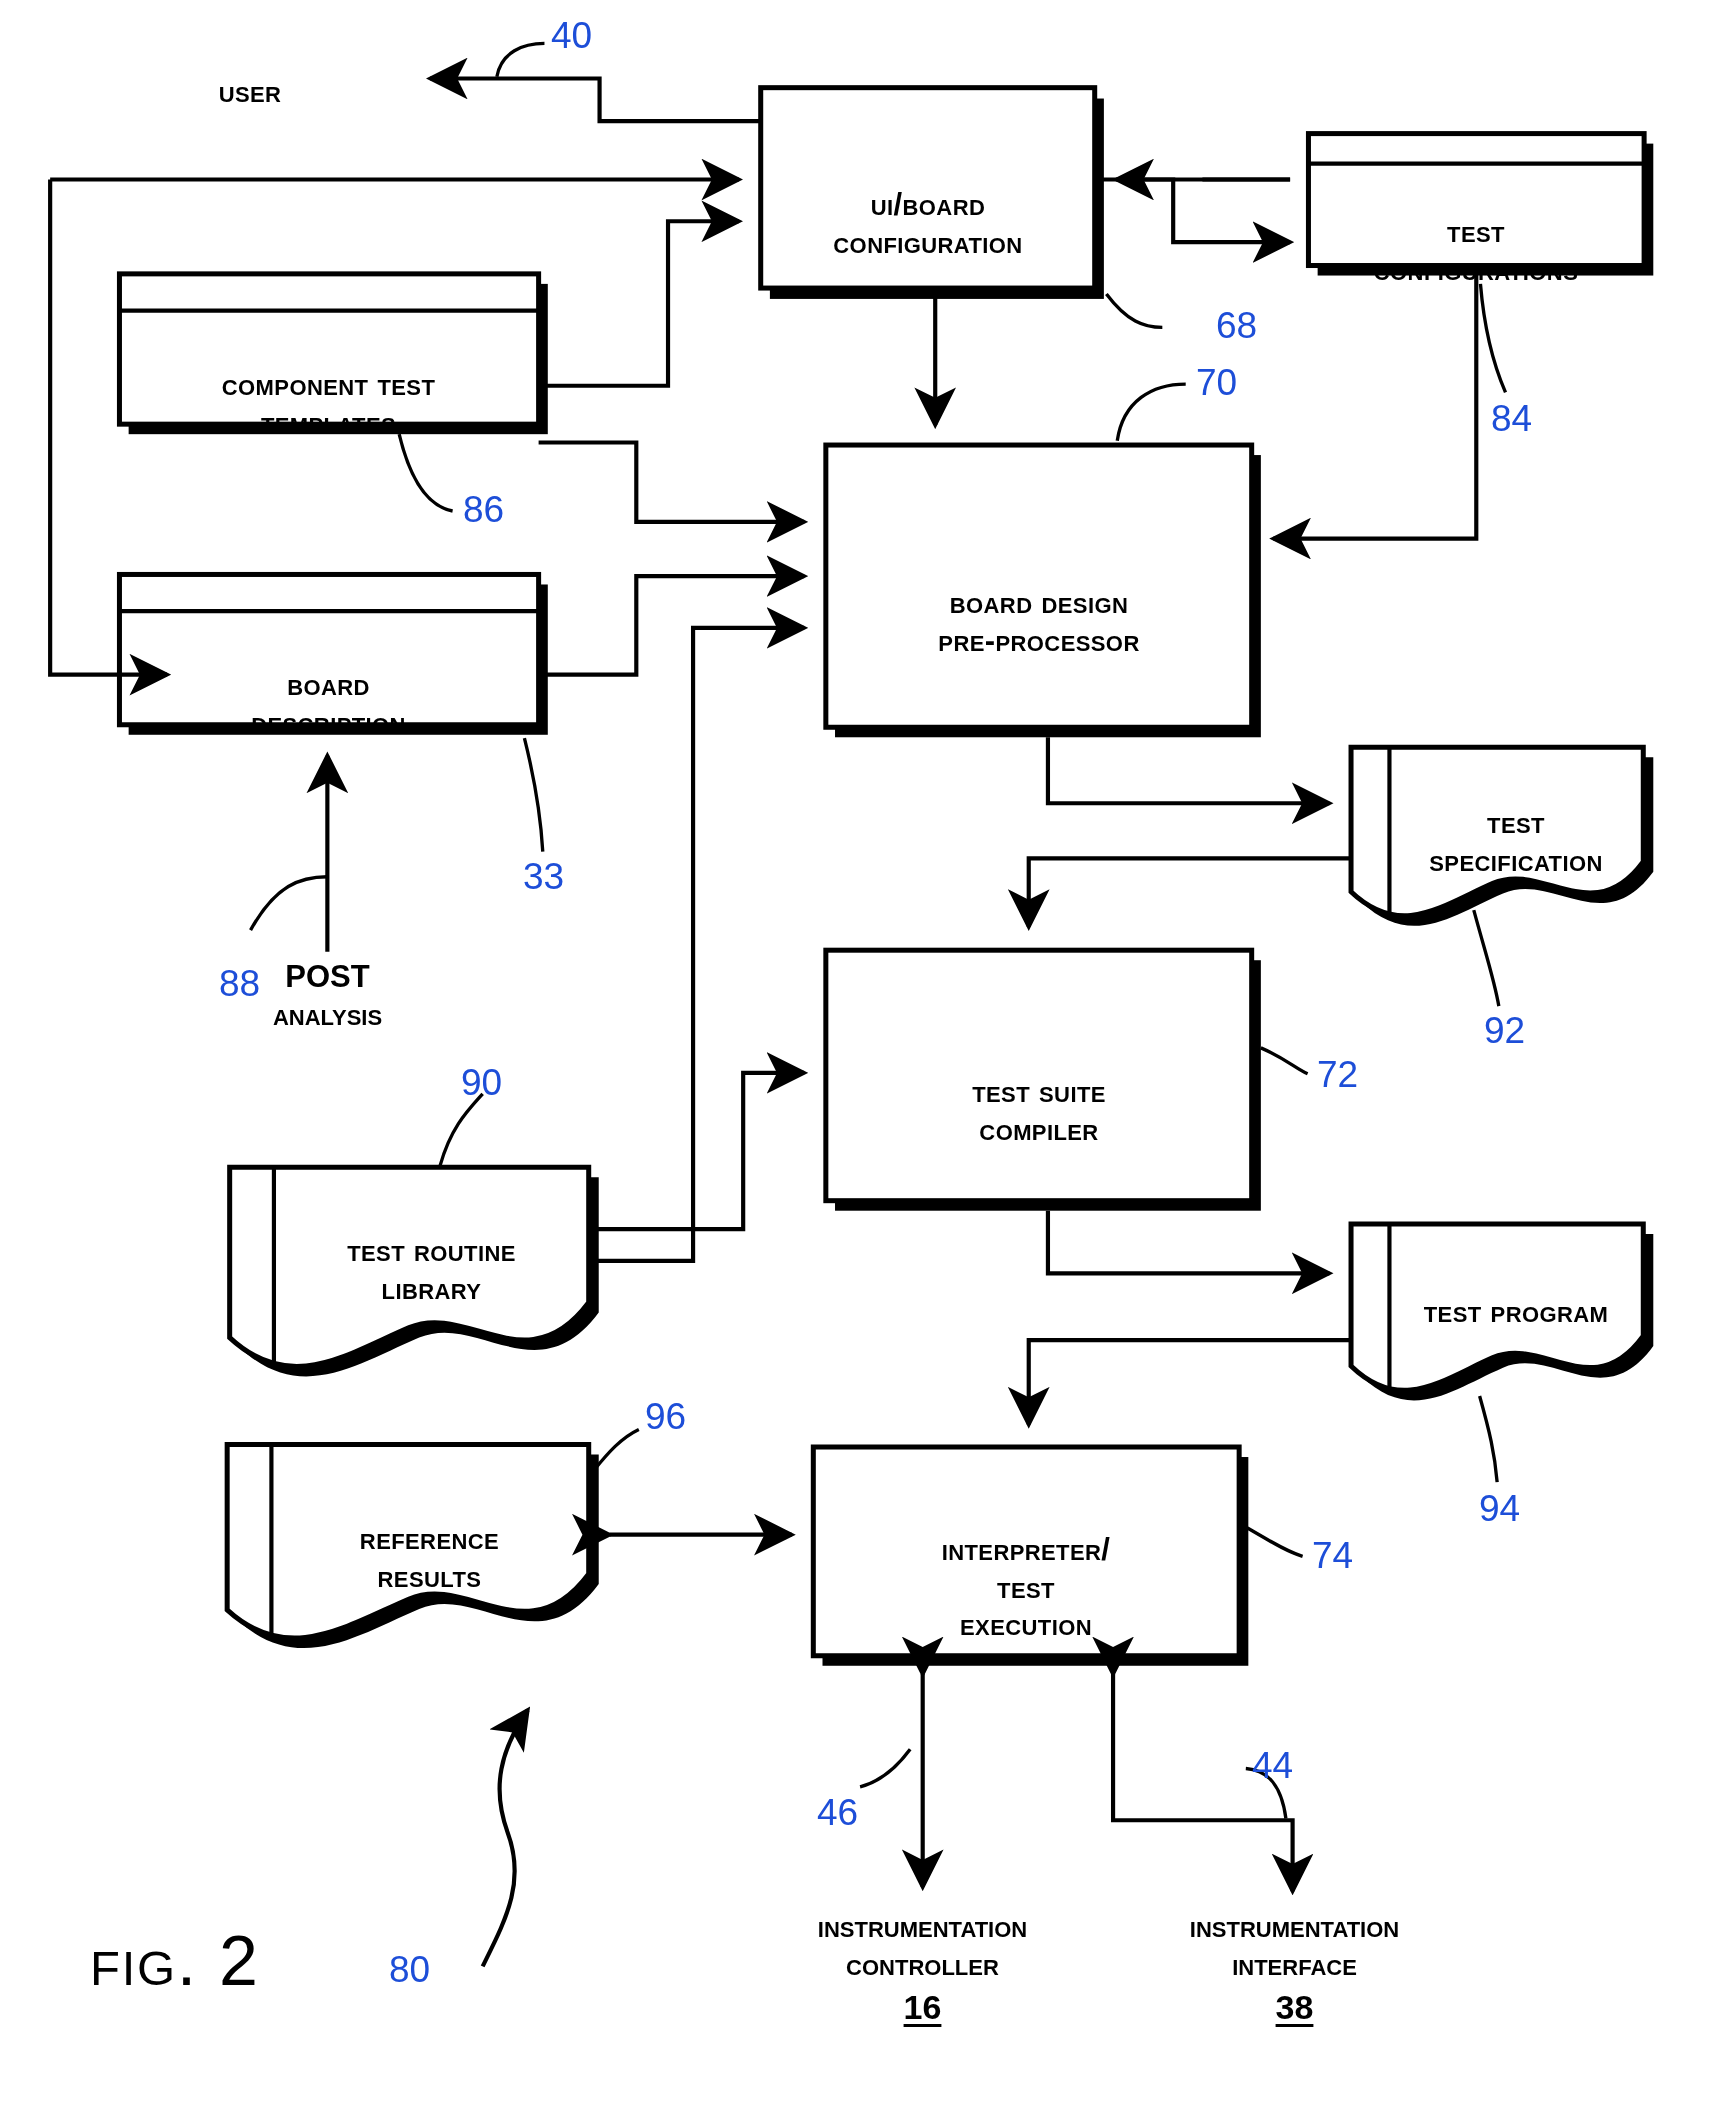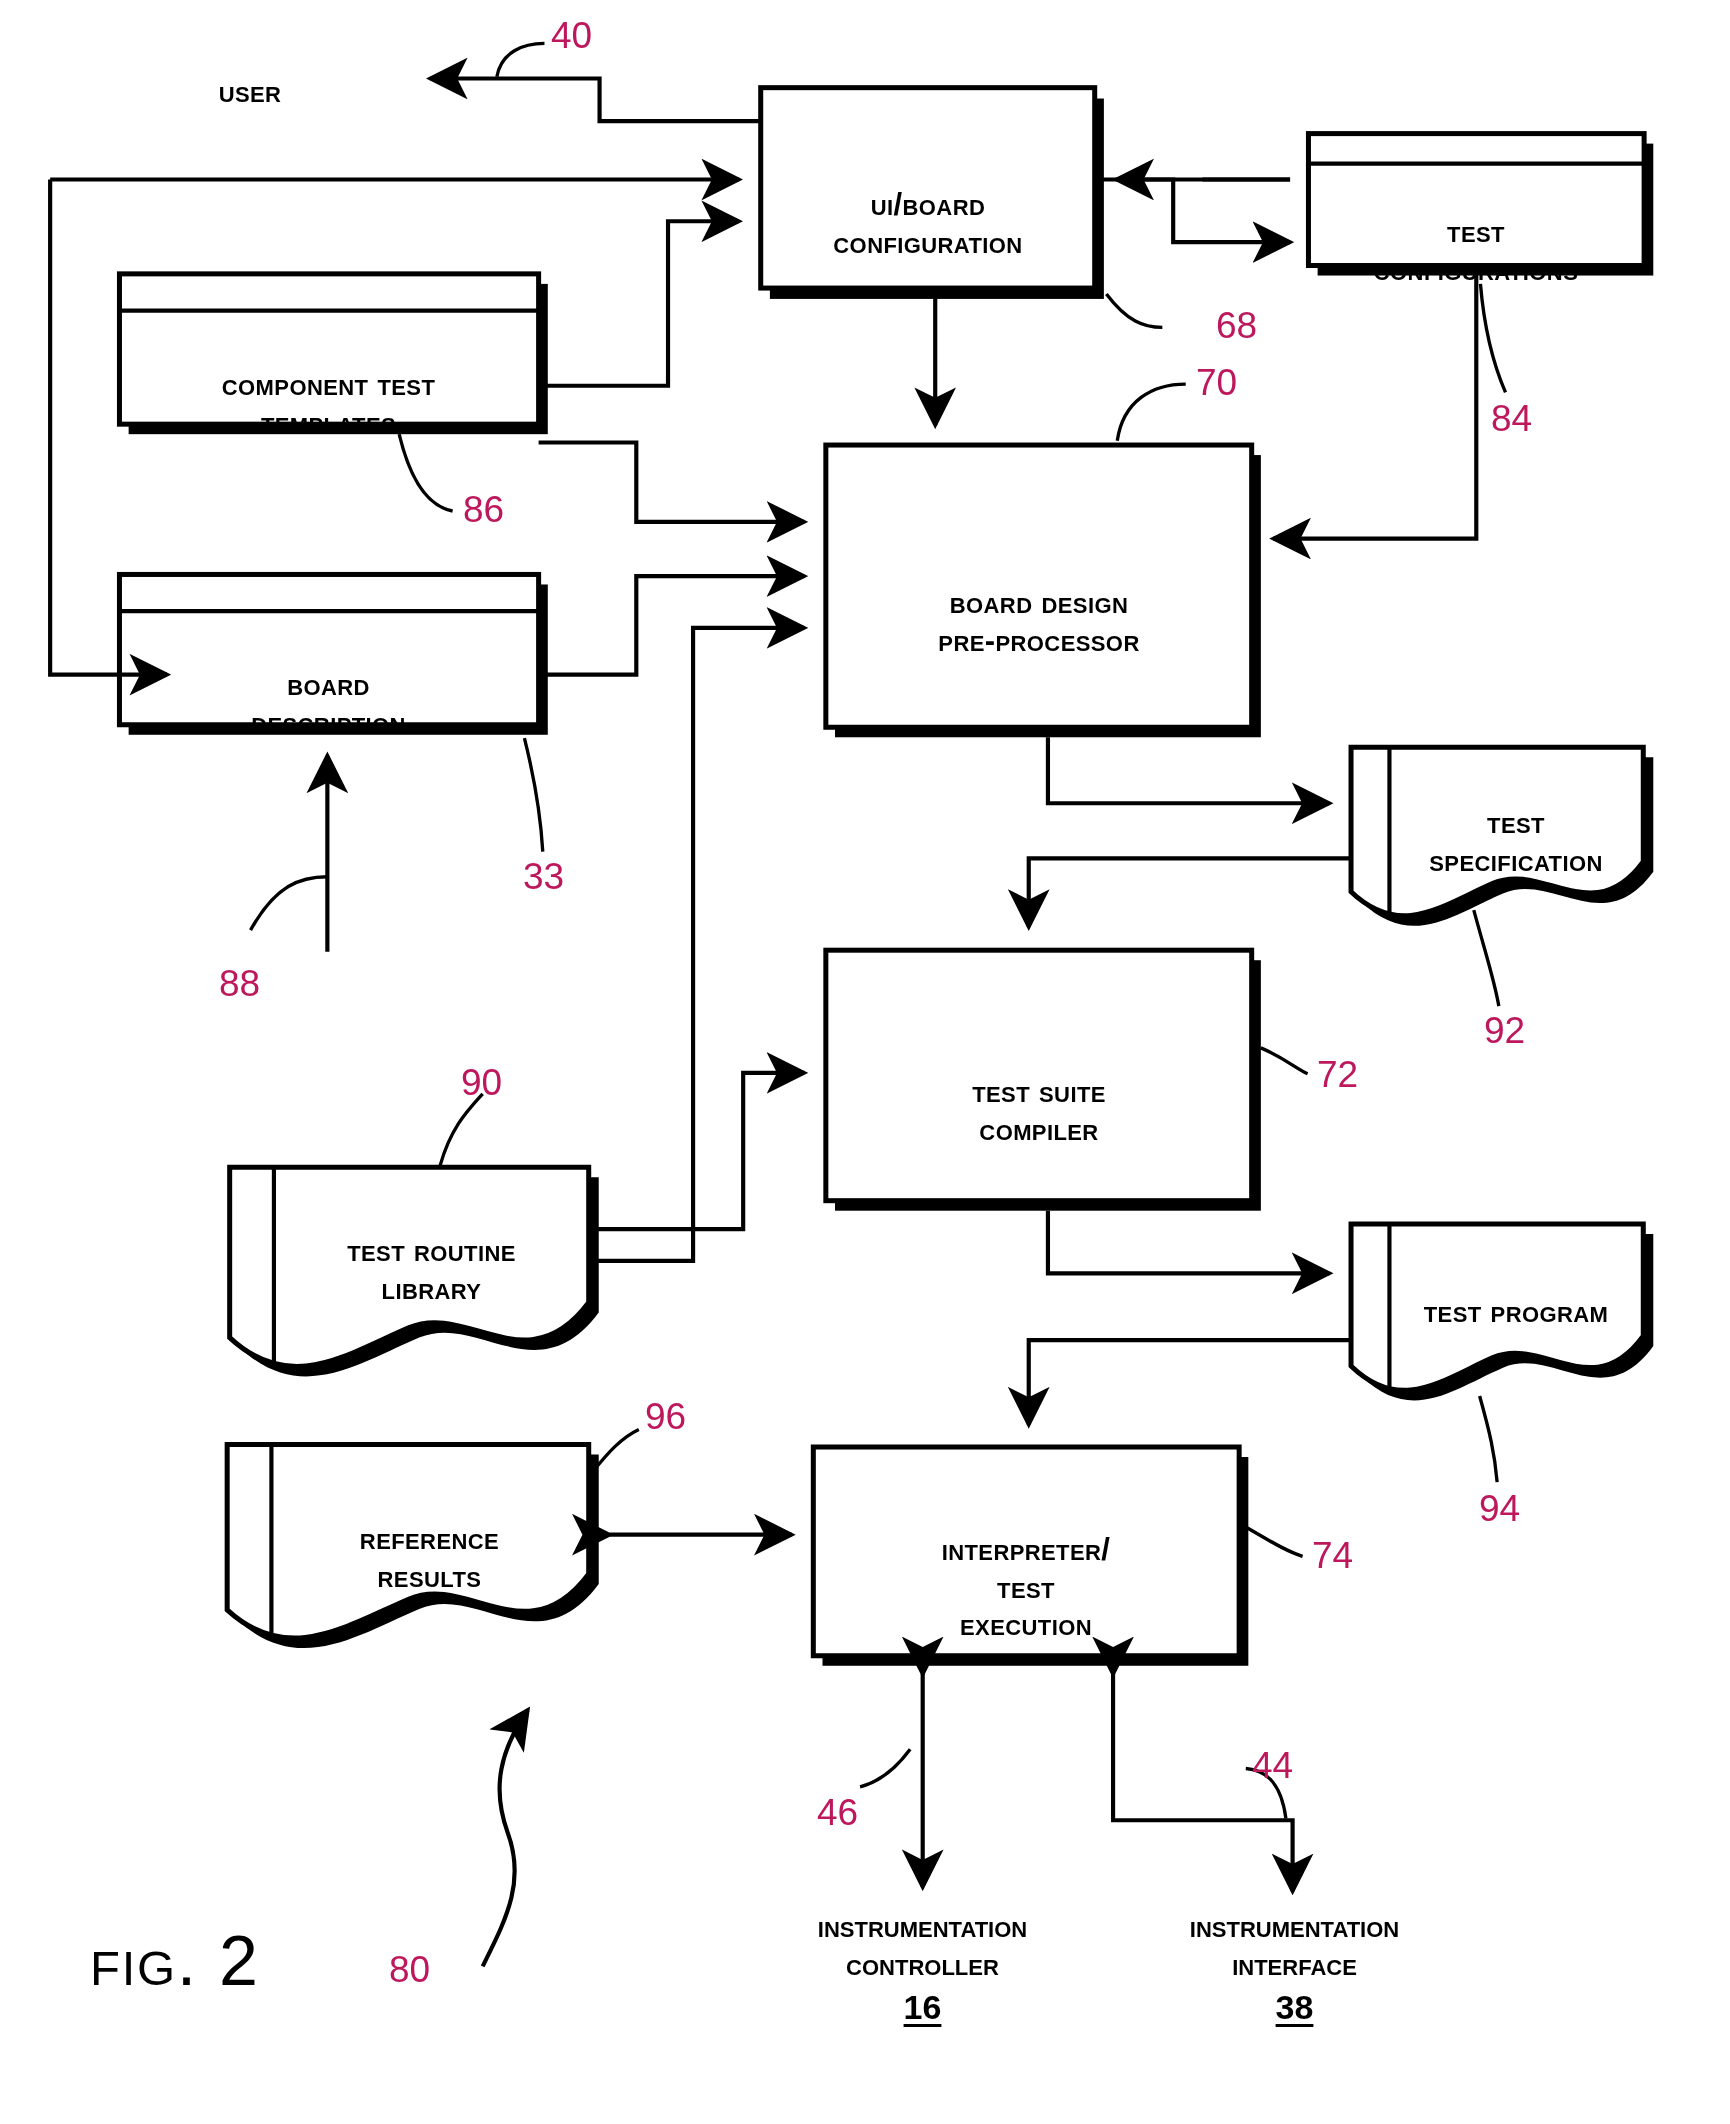--- a/index.html
+++ b/index.html
@@ -25,21 +25,21 @@
     pointer-events:none;
     margin-top:36px;
   }
   .nodelabel .ln{display:block;white-space:nowrap;}
 
   
   .refnum{
     position:absolute;
     font-family:"Liberation Sans", sans-serif;
     font-size:37px;font-weight:400;
-    color:#be185d;white-space:nowrap;
+    color:#1d4ed8;white-space:nowrap;
     pointer-events:none;
   }
 
   
   .plain{
     position:absolute;
     font-family:"Liberation Sans", sans-serif;
     font-weight:600;
     font-size:31px;
     font-variant:small-caps;text-transform:lowercase;
@@ -259,20 +259,24 @@
     <span class="ln">Reference</span>
     <span class="ln">Results</span>
   </div>
 
   <div class="nodelabel" style="left:813px;top:1447px;width:426px;height:209px;">
     <span class="ln">Interpreter/</span>
     <span class="ln">Test</span>
     <span class="ln">Execution</span>
   </div>
 
+  <div class="plain" style="left:194px;top:958px;width:267px;">
+    <span class="big">POST</span><br>
+    <span>Analysis</span>
+  </div>
 
   <div class="plain" style="left:772px;top:1908px;width:301px;">
     <span>Instrumentation</span><br>
     <span>Controller</span>
     <span class="und">16</span>
   </div>
 
   <div class="plain" style="left:1144px;top:1908px;width:301px;">
     <span>Instrumentation</span><br>
     <span>Interface</span>

